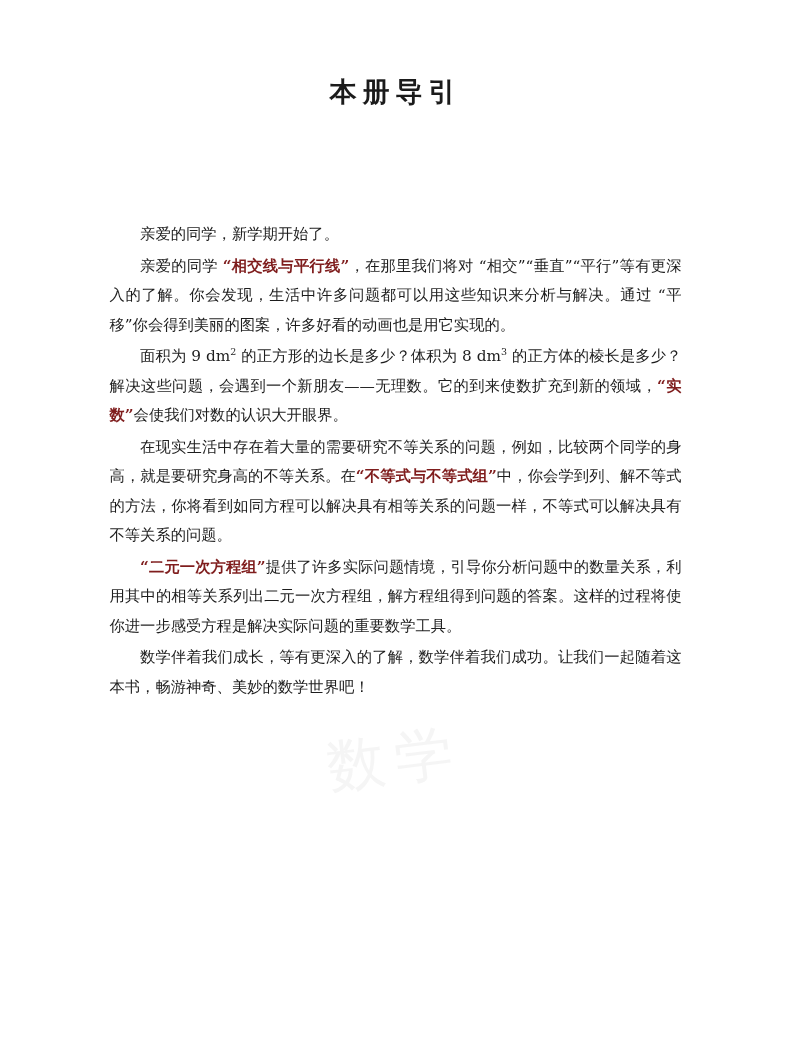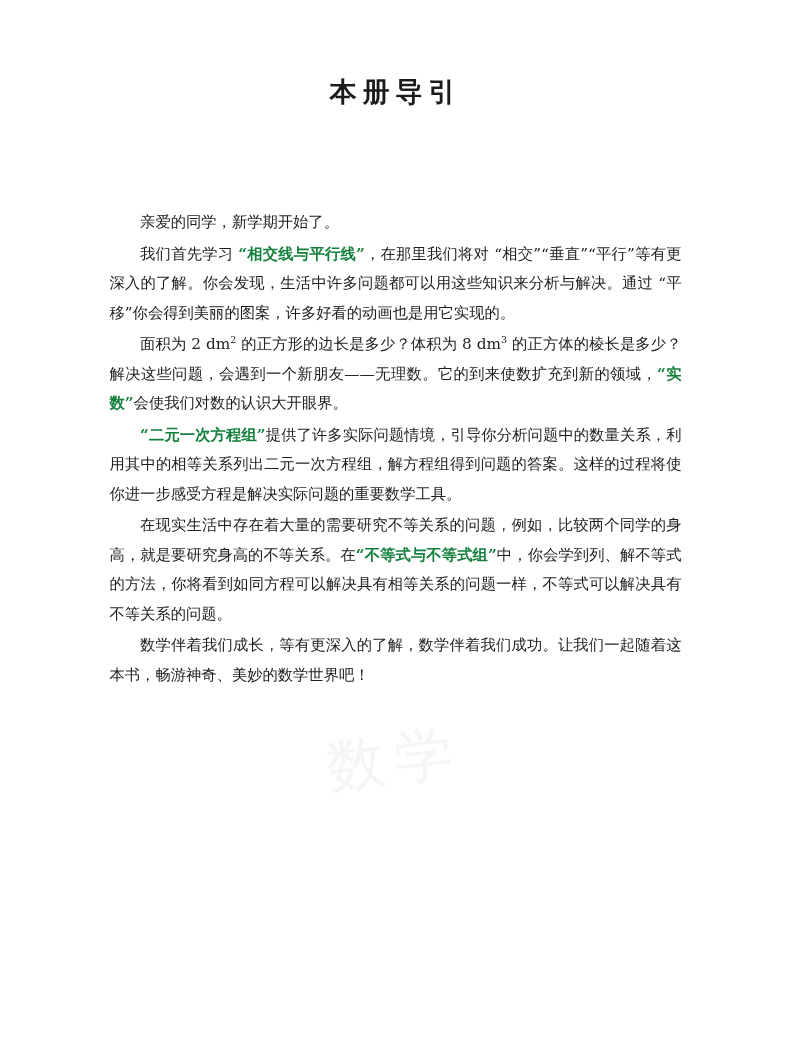--- a/index.html
+++ b/index.html
@@ -25,36 +25,36 @@
     text-align: center;
     font-size: 27px;
     letter-spacing: 6px;
     color: #1b1b1b;
     font-weight: 700;
     margin: 0;
     padding-top: 74px;
     font-family: "DejaVu Serif", "Liberation Serif", serif;
   }
   .body-block {
-    margin: 0 auto;
+    margin: 12px auto;
     padding-top: 98px;
     width: 572px;
   }
   p.para {
     margin: 0 0 2px 0;
     font-size: 15.3px;
     line-height: 29.5px;
     text-align: justify;
     text-justify: inter-ideograph;
     text-indent: 2em;
     color: #1d1d1d;
     font-family: "DejaVu Serif", "Liberation Serif", serif;
   }
   .hl {
-    color: #15803d;
+    color: #7f1d1d;
     font-weight: 700;
   }
   sup {
     font-size: 0.62em;
     vertical-align: super;
     line-height: 0;
   }
   .watermark {
     position: absolute;
     left: 395px;
@@ -73,20 +73,20 @@
 <body>
 
 <div class="page">
 
   <h1 class="page-title">本册导引</h1>
 
   <div class="watermark">数学</div>
 
   <div class="body-block" id="body-block">
       <p class="para"><span>亲爱的同学，新学期开始了。</span></p>
-      <p class="para"><span>我们首先学习 </span><span class="hl">“相交线与平行线”</span><span>，在那里我们将对 “相交”“垂直”“平行”等有更深入的了解。你会发现，生活中许多问题都可以用这些知识来分析与解决。通过 “平移”你会得到美丽的图案，许多好看的动画也是用它实现的。</span></p>
-      <p class="para"><span>面积为 2 dm</span><sup>2</sup><span> 的正方形的边长是多少？体积为 8 dm</span><sup>3</sup><span> 的正方体的棱长是多少？解决这些问题，会遇到一个新朋友——无理数。它的到来使数扩充到新的领域，</span><span class="hl">“实数”</span><span>会使我们对数的认识大开眼界。</span></p>
+      <p class="para"><span>亲爱的同学 </span><span class="hl">“相交线与平行线”</span><span>，在那里我们将对 “相交”“垂直”“平行”等有更深入的了解。你会发现，生活中许多问题都可以用这些知识来分析与解决。通过 “平移”你会得到美丽的图案，许多好看的动画也是用它实现的。</span></p>
+      <p class="para"><span>面积为 9 dm</span><sup>2</sup><span> 的正方形的边长是多少？体积为 8 dm</span><sup>3</sup><span> 的正方体的棱长是多少？解决这些问题，会遇到一个新朋友——无理数。它的到来使数扩充到新的领域，</span><span class="hl">“实数”</span><span>会使我们对数的认识大开眼界。</span></p>
+      <p class="para"><span>在现实生活中存在着大量的需要研究不等关系的问题，例如，比较两个同学的身高，就是要研究身高的不等关系。在</span><span class="hl">“不等式与不等式组”</span><span>中，你会学到列、解不等式的方法，你将看到如同方程可以解决具有相等关系的问题一样，不等式可以解决具有不等关系的问题。</span></p>
       <p class="para"><span class="hl">“二元一次方程组”</span><span>提供了许多实际问题情境，引导你分析问题中的数量关系，利用其中的相等关系列出二元一次方程组，解方程组得到问题的答案。这样的过程将使你进一步感受方程是解决实际问题的重要数学工具。</span></p>
-      <p class="para"><span>在现实生活中存在着大量的需要研究不等关系的问题，例如，比较两个同学的身高，就是要研究身高的不等关系。在</span><span class="hl">“不等式与不等式组”</span><span>中，你会学到列、解不等式的方法，你将看到如同方程可以解决具有相等关系的问题一样，不等式可以解决具有不等关系的问题。</span></p>
       <p class="para"><span>数学伴着我们成长，等有更深入的了解，数学伴着我们成功。让我们一起随着这本书，畅游神奇、美妙的数学世界吧！</span></p>
     </div>
 
 </div>
 
 </body></html>

